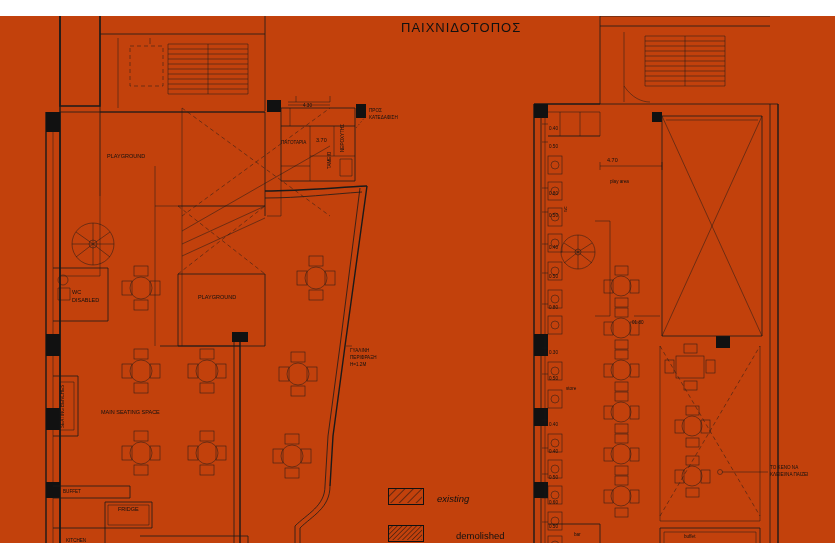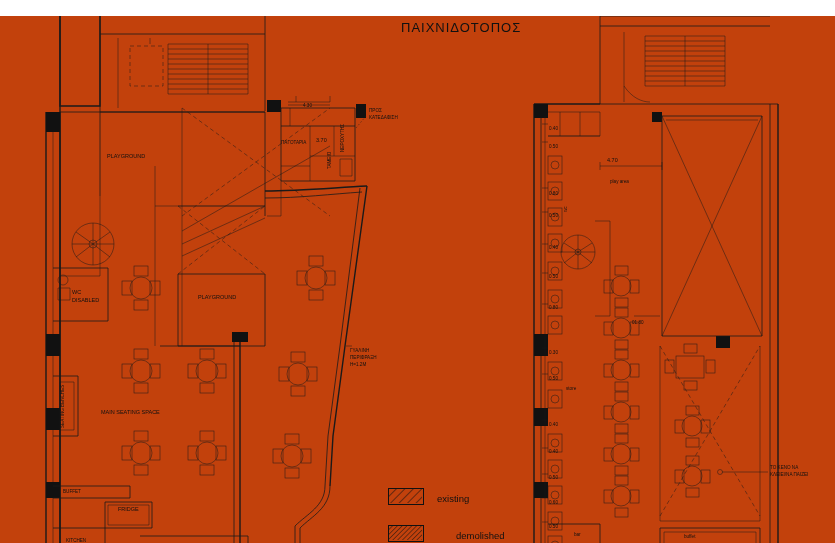--- a/index.html
+++ b/index.html
@@ -375,21 +375,21 @@
   <div class="lbl t5" style="left:684px;top:518px;">buffet</div>
   <div class="lbl t5" style="left:770px;top:448px;line-height:7px;">ΤΟ ΚΕΝΟ ΝΑ
 ΚΛΕΙΕΙ/ΝΑ ΠΑΙΖΕΙ</div>
 
   <div>
     <div class="legend-sw" style="left:388px;top:472px;background:url(#h45);">
       <svg width="34" height="15" style="left:-1px;top:-1px;">
           <rect x="0" y="0" width="34" height="15" fill="url(#h45)"></rect>
         </svg>
     </div>
-    <div class="lbl t9" style="left:437px;top:477px;">existing</div>
+    <div class="lbl t9" style="left:437px;top:477px;font-style:italic;">existing</div>
 
     <div class="legend-sw" style="left:388px;top:509px;">
       <svg width="34" height="15" style="left:-1px;top:-1px;">
           <rect x="0" y="0" width="34" height="15" fill="url(#h45d)"></rect>
         </svg>
     </div>
     <div class="lbl t9" style="left:456px;top:514px;">demolished</div>
 
     <div class="legend-sw" style="left:388px;top:538px;height:12px;">
       <svg width="34" height="12" style="left:-1px;top:-1px;">

